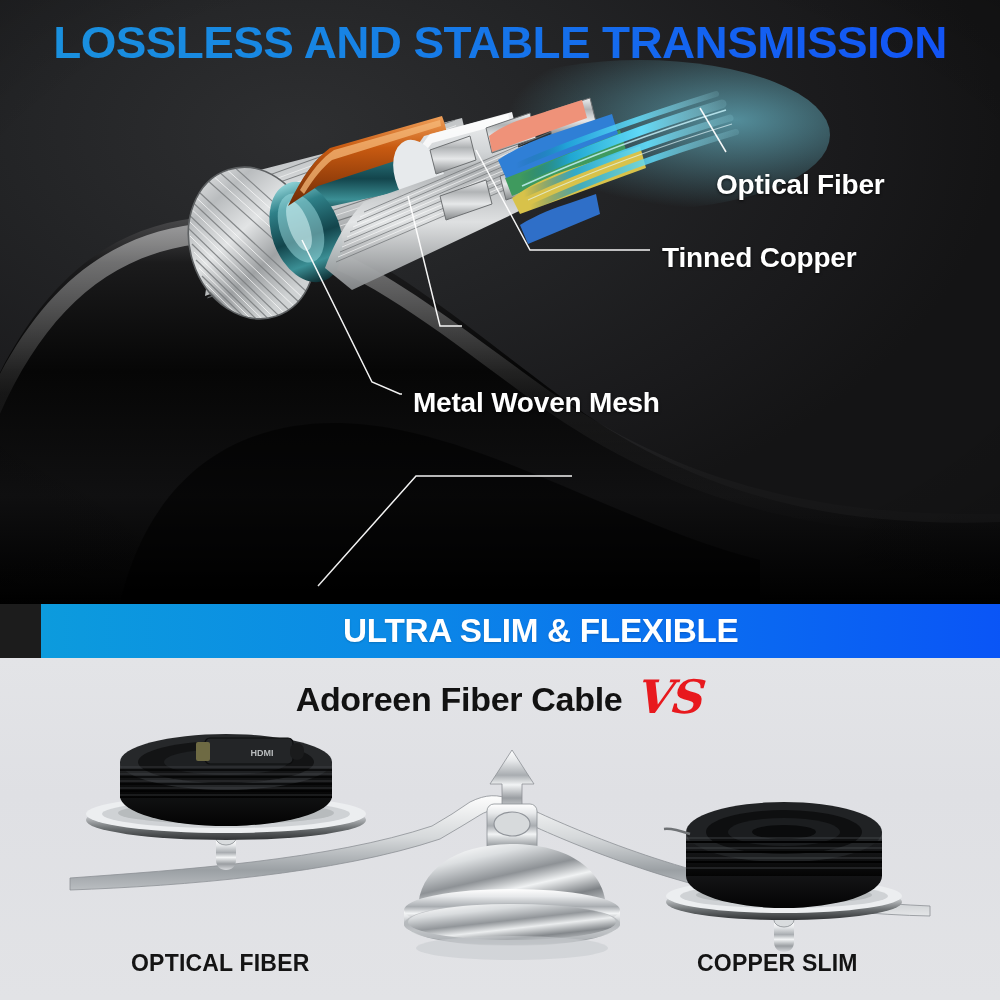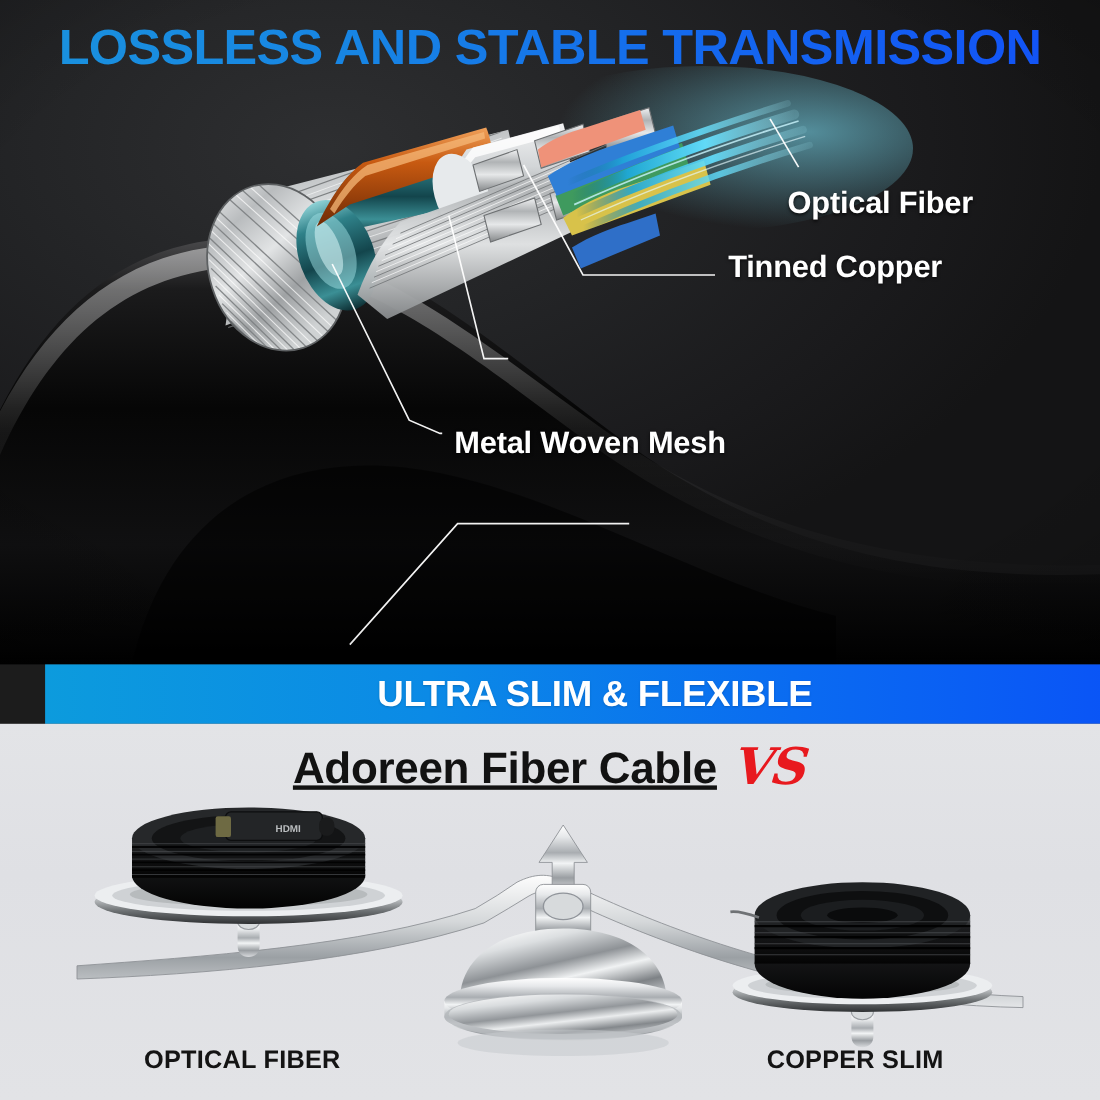--- a/index.html
+++ b/index.html
@@ -41,21 +41,21 @@
 
   
   .callout-label{
     position:absolute;
     color:#fff; font-weight:bold;
     font-size:28px; white-space:nowrap;
     text-shadow:0 1px 3px rgba(0,0,0,.75);
     letter-spacing:-0.2px;
   }
   #lbl-optical   { left:716px; top:169px; }
-  #lbl-tinned    { left:662px; top:227px; }
+  #lbl-tinned    { left:662px; top:242px; }
   #lbl-aluminum  { left:473px; top:319px; }
   #lbl-mesh      { left:413px; top:387px;text-align:center; }
   #lbl-tpe       { left:585px; top:463px; }
 
   
   #banner{
     position:absolute; left:0; top:604px; width:1000px; height:54px;
     background:linear-gradient(90deg,#0c9bdd 0%, #0b8ae6 35%, #0a6bf1 68%, #0a52f7 100%);
     display:flex; align-items:center; justify-content:center;margin-left:41px;
   }
@@ -72,23 +72,22 @@
     background:linear-gradient(180deg,#e3e4e7 0%, #dfe0e4 40%, #e2e3e6 100%);
     overflow:hidden;
   }
 
   #vs-row{
     position:absolute; left:0; top:18px; width:1000px;
     display:flex; align-items:center; justify-content:center; gap:17px;
     white-space:nowrap;
   }
   .vs-side{
-    color:#121212; font-weight:bold; font-size:40px;
+    color:#121212; font-weight:bold; font-size:34px;
     letter-spacing:-0.3px;
-    text-decoration:underline;
   }
   #vs-mark{
     color:#e8191e; font-weight:bold; font-size:46px;
     font-style:italic; font-family:"DejaVu Serif", serif;
     letter-spacing:-2px; transform:skewX(-6deg);
     line-height:1;
     position:relative; top:-2px;
   }
 
   #scale-art{ position:absolute; left:0; top:52px; width:1000px; height:290px; }

